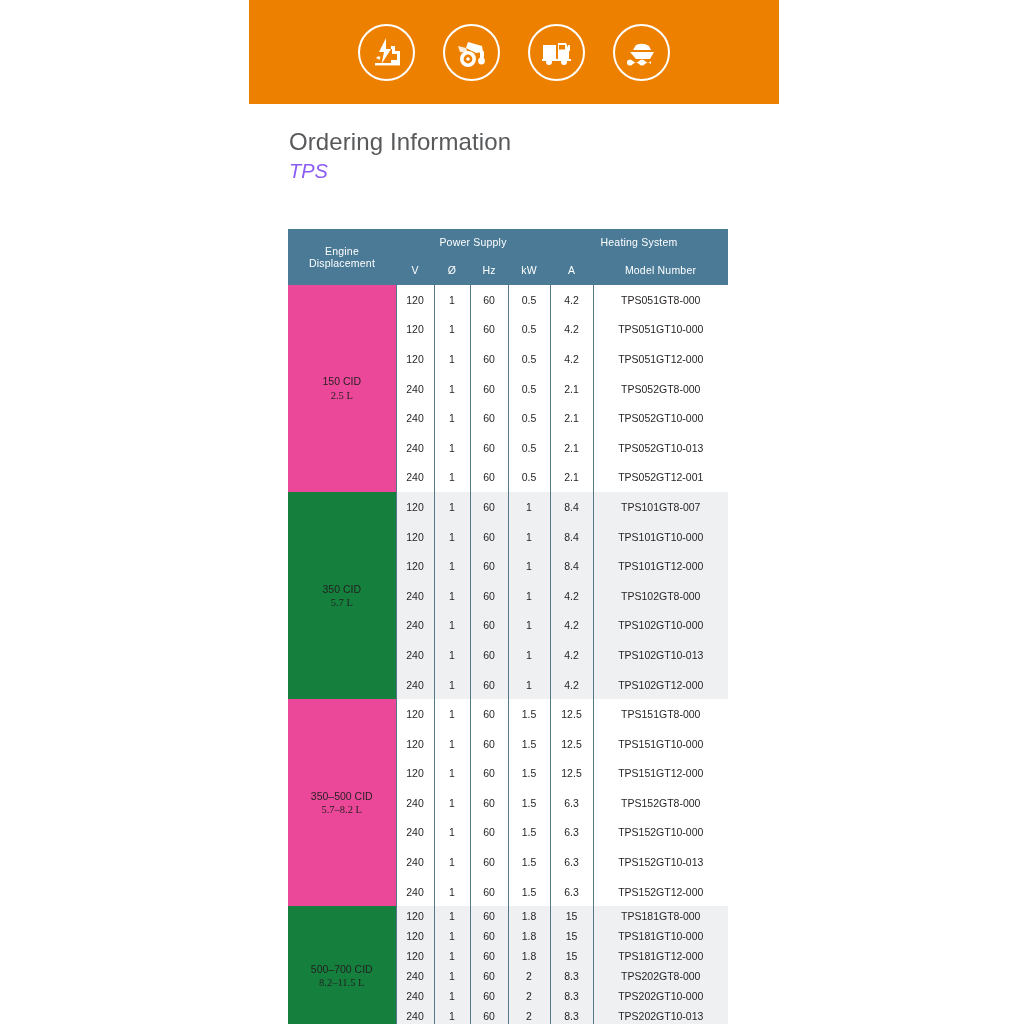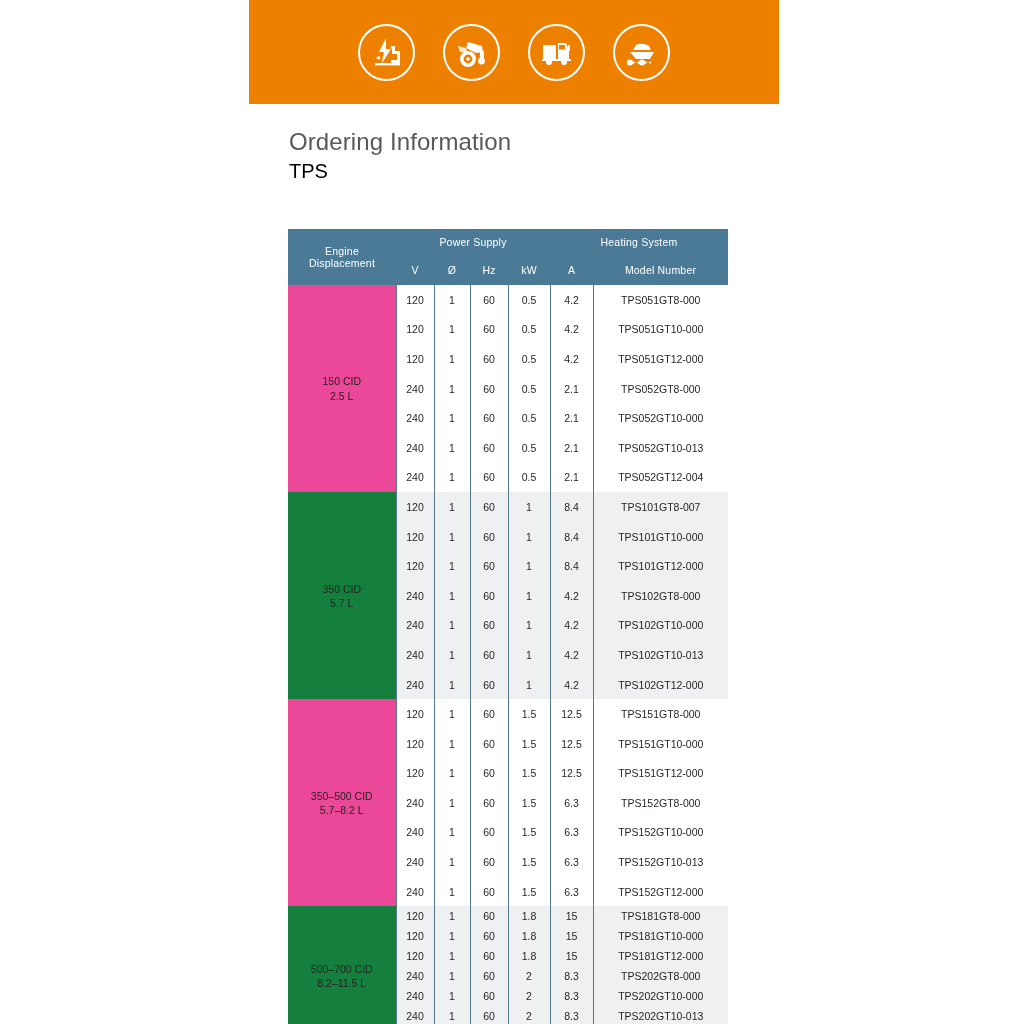--- a/index.html
+++ b/index.html
@@ -29,22 +29,23 @@
 
   
   .title{
     position:absolute;left:289px;top:128px;
     font-size:24px;font-weight:400;color:#58595b;letter-spacing:.1px;
     white-space:nowrap;
     text-align:center;
   }
   .subtitle{
     position:absolute;left:289px;top:160px;
-    font-size:20px;font-weight:400;color:#000000;
+    font-size:20px;font-weight:400;color:#8b5cf6;
     white-space:nowrap;
+    font-style:italic;
   }
 
   
   .table-wrap{
     position:absolute;left:288px;top:193px;width:440px;
   }
   table.order{
     border-collapse:collapse;width:440px;
     table-layout:fixed;
     font-size:10.5px;
@@ -73,21 +74,21 @@
   }
   tbody td.model{
     border-left:1.4px solid #56778a;
   }
   tbody tr.shade td{background:#eef0f1;}
   tbody tr.shade td.grp{background:#15803d;}
 
   tbody tr.tall td{height:29.6px;}
   tbody tr.short td{height:20px;}
 
-  .grp-line2{display:block;}
+  .grp-line2{display:block;font-family:Liberation Serif, serif;}
 </style>
 </head>
 <body>
 
 <div class="page">
 
   <div class="banner">
 
     <div class="icon-circle">
       <svg width="40" height="40" viewBox="0 0 40 40">
@@ -221,21 +222,21 @@
             <td>0.5</td>
             <td>2.1</td>
             <td class="model">TPS052GT10-013</td>
           </tr>
           <tr class="tall">
             <td>240</td>
             <td>1</td>
             <td>60</td>
             <td>0.5</td>
             <td>2.1</td>
-            <td class="model">TPS052GT12-004</td>
+            <td class="model">TPS052GT12-001</td>
           </tr>
           <tr class="shade tall">
             <td class="grp" rowspan="7"><span>350 CID</span><span class="grp-line2">5.7 L</span></td>
             <td>120</td>
             <td>1</td>
             <td>60</td>
             <td>1</td>
             <td>8.4</td>
             <td class="model">TPS101GT8-007</td>
           </tr>

